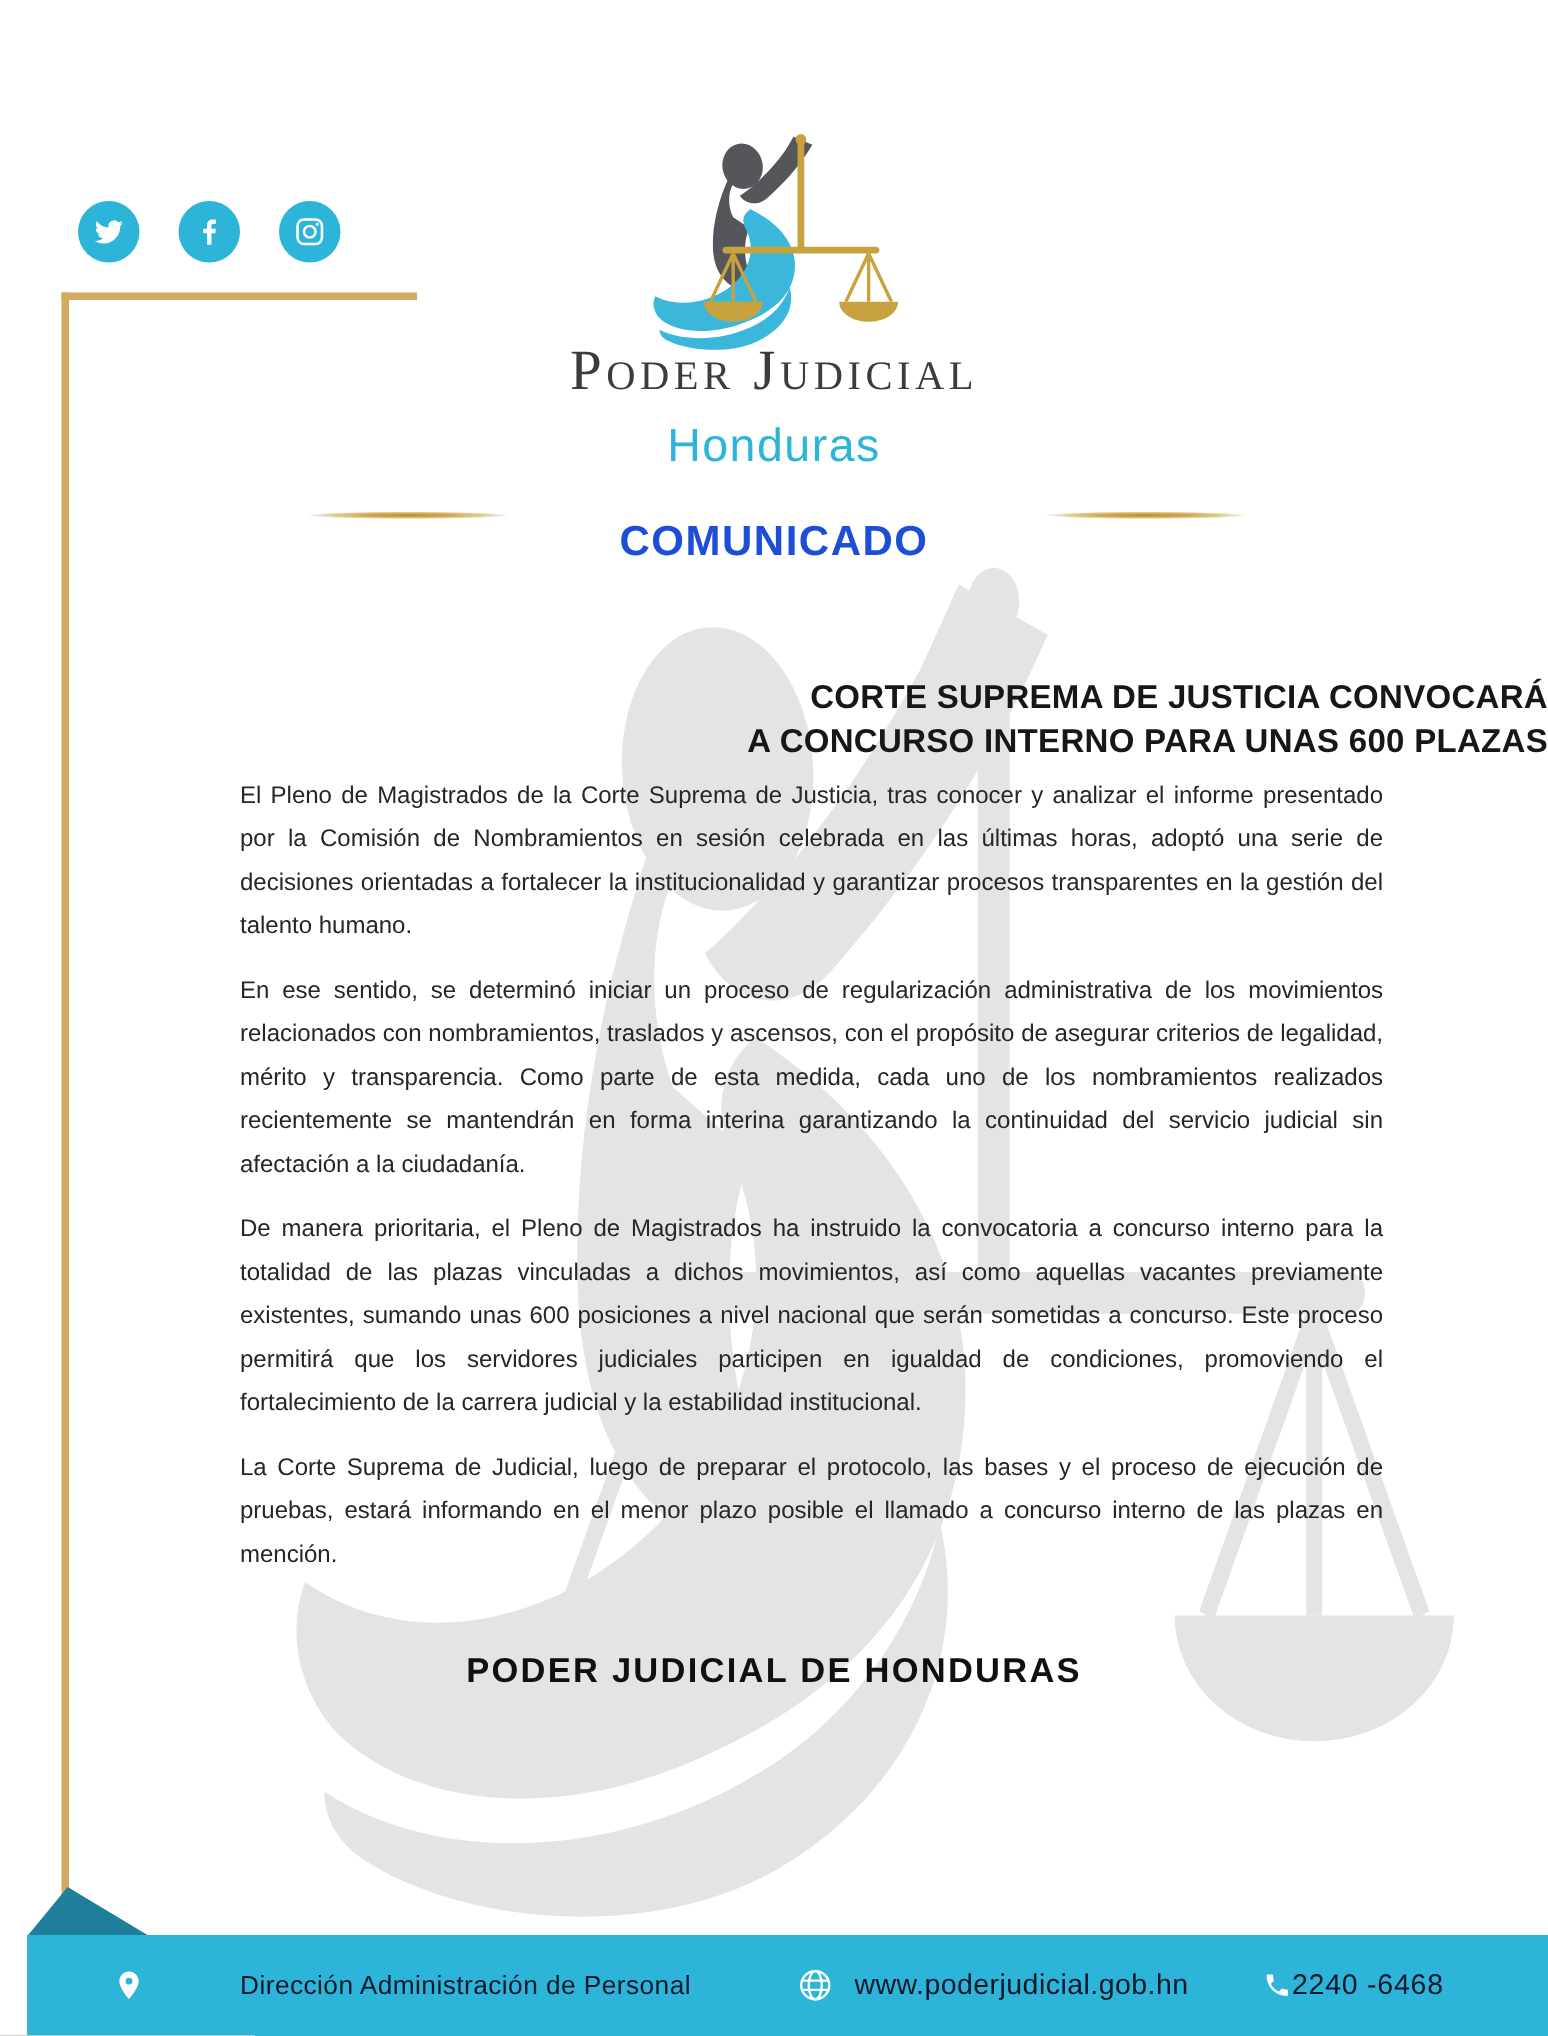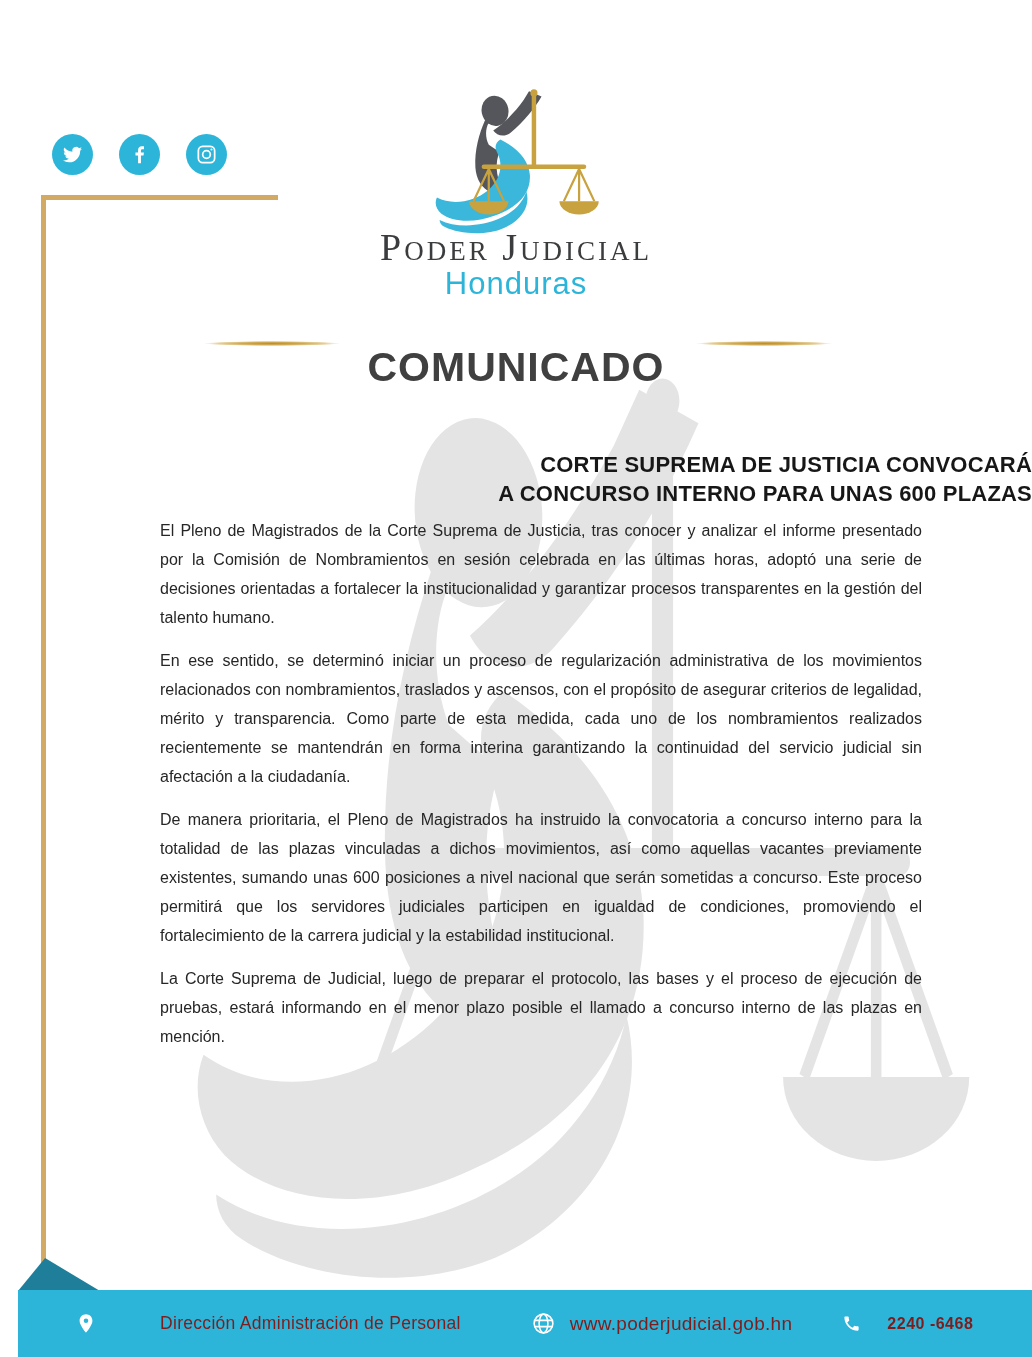--- a/index.html
+++ b/index.html
@@ -22,48 +22,48 @@
   .frame-h{position:absolute;left:41px;top:195px;width:237px;height:5px;background:var(--gold);z-index:2;}
   .frame-v{position:absolute;left:41px;top:195px;width:5px;height:1096px;background:var(--gold);z-index:2;}
   
   .social-row{position:absolute;left:52px;top:134px;display:flex;gap:26px;z-index:3;}
   .social-circle{width:41px;height:41px;border-radius:50%;background:var(--accent-cyan);
     display:flex;align-items:center;justify-content:center;cursor:pointer;}
   
   .logo-block{position:absolute;left:0;top:84px;width:100%;display:flex;flex-direction:column;align-items:center;z-index:3;}
   .logo-org{font-family:"Liberation Serif",serif;font-variant:small-caps;font-size:38px;
     letter-spacing:3px;color:#3b3c3e;margin-top:-8px;line-height:1;}
-  .logo-country{font-size:31px;color:var(--accent-cyan);font-weight:500;letter-spacing:1px;margin-top:0;}
+  .logo-country{font-size:31px;color:var(--accent-cyan);font-weight:500;letter-spacing:1px;margin-top:13px;}
   
   .title-block{position:absolute;left:0;top:338px;width:100%;text-align:center;z-index:3;}
   .gold-line{position:absolute;width:136px;height:5px;border-radius:50%;
     background:radial-gradient(ellipse 50% 50% at 50% 50%, #b8902f 0%, #cfa852 45%, #e6cf9a 78%, rgba(230,207,154,0) 100%);}
   .gold-line.left{left:204px;top:3px;}
   .gold-line.right{left:696px;top:3px;}
-  .title-text{font-size:41px;font-weight:800;color:#404040;letter-spacing:1px;line-height:1;padding-top:9px;}
+  .title-text{font-size:28px;font-weight:800;color:#1d4ed8;letter-spacing:1px;line-height:1;padding-top:9px;}
   .date-line{position:absolute;left:0;top:408px;width:100%;text-align:center;
     font-size:20px;font-weight:700;color:#4a4a4c;z-index:3;}
   .headline{position:absolute;left:0;top:450px;width:100%;text-align:right;white-space:pre-line;
     font-size:22px;font-weight:700;color:#171717;line-height:1.32;letter-spacing:.2px;z-index:3;}
   
   .body-text{position:absolute;left:160px;top:516px;width:762px;z-index:3;}
   .body-text p{font-size:16px;line-height:29px;color:#262626;text-align:justify;margin-bottom:14px;}
   .signature{position:absolute;left:0;top:1100px;width:100%;text-align:center;
     font-size:23px;font-weight:800;letter-spacing:1.5px;color:#101010;z-index:3;}
   
   .teal-wedge{position:absolute;left:18px;bottom:66px;width:82px;height:33px;background:var(--teal-dark);
     clip-path:polygon(0 100%, 33% 0, 100% 100%);z-index:2;}
   .footer{position:absolute;left:18px;right:0;bottom:0;height:67px;background:var(--accent-cyan);
-    display:flex;align-items:center;color:#7f1d1d;z-index:4;}
+    display:flex;align-items:center;color:#0f172a;z-index:4;}
   .f-pin{margin-left:57px;display:flex;}
   .f-dep{margin-left:63px;font-size:17.5px;letter-spacing:.3px;}
   .f-globe{margin-left:70px;display:flex;}
   .f-url{margin-left:14px;font-size:19px;letter-spacing:.3px;cursor:pointer;}
   .f-phone{margin-left:50px;display:flex;}
-  .f-num{margin-left:26px;font-size:16px;letter-spacing:.5px;font-weight:bold;}
+  .f-num{font-size:19px;letter-spacing:.5px;}
 </style>
 </head>
 <body>
 
 <div class="page">
 
   <svg class="watermark" viewBox="0 0 260 170" preserveAspectRatio="none" aria-hidden="true">
     <g fill="#e4e4e4">
       <ellipse cx="106" cy="30" rx="15" ry="17" transform="rotate(-12 106 30)"></ellipse>
       <path d="M95,40 C88,56 83,74 84,93 C85,107 91,116 101,121 L113,114 C107,102 106,88 111,76 L99,68 C95,60 95,50 99,43 Z"></path>
@@ -140,20 +140,21 @@
   <div class="headline">CORTE SUPREMA DE JUSTICIA CONVOCARÁ
 A CONCURSO INTERNO PARA UNAS 600 PLAZAS</div>
 
   <div class="body-text">
     <p>El Pleno de Magistrados de la Corte Suprema de Justicia, tras conocer y analizar el informe presentado por la Comisión de Nombramientos en sesión celebrada en las últimas horas, adoptó una serie de decisiones orientadas a fortalecer la institucionalidad y garantizar procesos transparentes en la gestión del talento humano.</p>
     <p>En ese sentido, se determinó iniciar un proceso de regularización administrativa de los movimientos relacionados con nombramientos, traslados y ascensos, con el propósito de asegurar criterios de legalidad, mérito y transparencia. Como parte de esta medida, cada uno de los nombramientos realizados recientemente se mantendrán en forma interina garantizando la continuidad del servicio judicial sin afectación a la ciudadanía.</p>
     <p>De manera prioritaria, el Pleno de Magistrados ha instruido la convocatoria a concurso interno para la totalidad de las plazas vinculadas a dichos movimientos, así como aquellas vacantes previamente existentes, sumando unas 600 posiciones a nivel nacional que serán sometidas a concurso. Este proceso permitirá que los servidores judiciales participen en igualdad de condiciones, promoviendo el fortalecimiento de la carrera judicial y la estabilidad institucional.</p>
     <p>La Corte Suprema de Judicial, luego de preparar el protocolo, las bases y el proceso de ejecución de pruebas, estará informando en el menor plazo posible el llamado a concurso interno de las plazas en mención.</p>
   </div>
 
+  <div class="signature">PODER JUDICIAL DE HONDURAS</div>
 
   <div class="teal-wedge"></div>
   <div class="footer">
     <span class="f-pin">
       <svg width="22" height="27" viewBox="0 0 24 24">
           <path fill="#fff" fill-rule="evenodd" d="M12 2C8.1 2 5 5.1 5 9c0 5.2 7 13 7 13s7-7.8 7-13c0-3.9-3.1-7-7-7zm0 9.5A2.5 2.5 0 1 1 12 6.5a2.5 2.5 0 0 1 0 5z"></path>
         </svg>
     </span>
     <span class="f-dep">Dirección Administración de Personal</span>
     <span class="f-globe">

